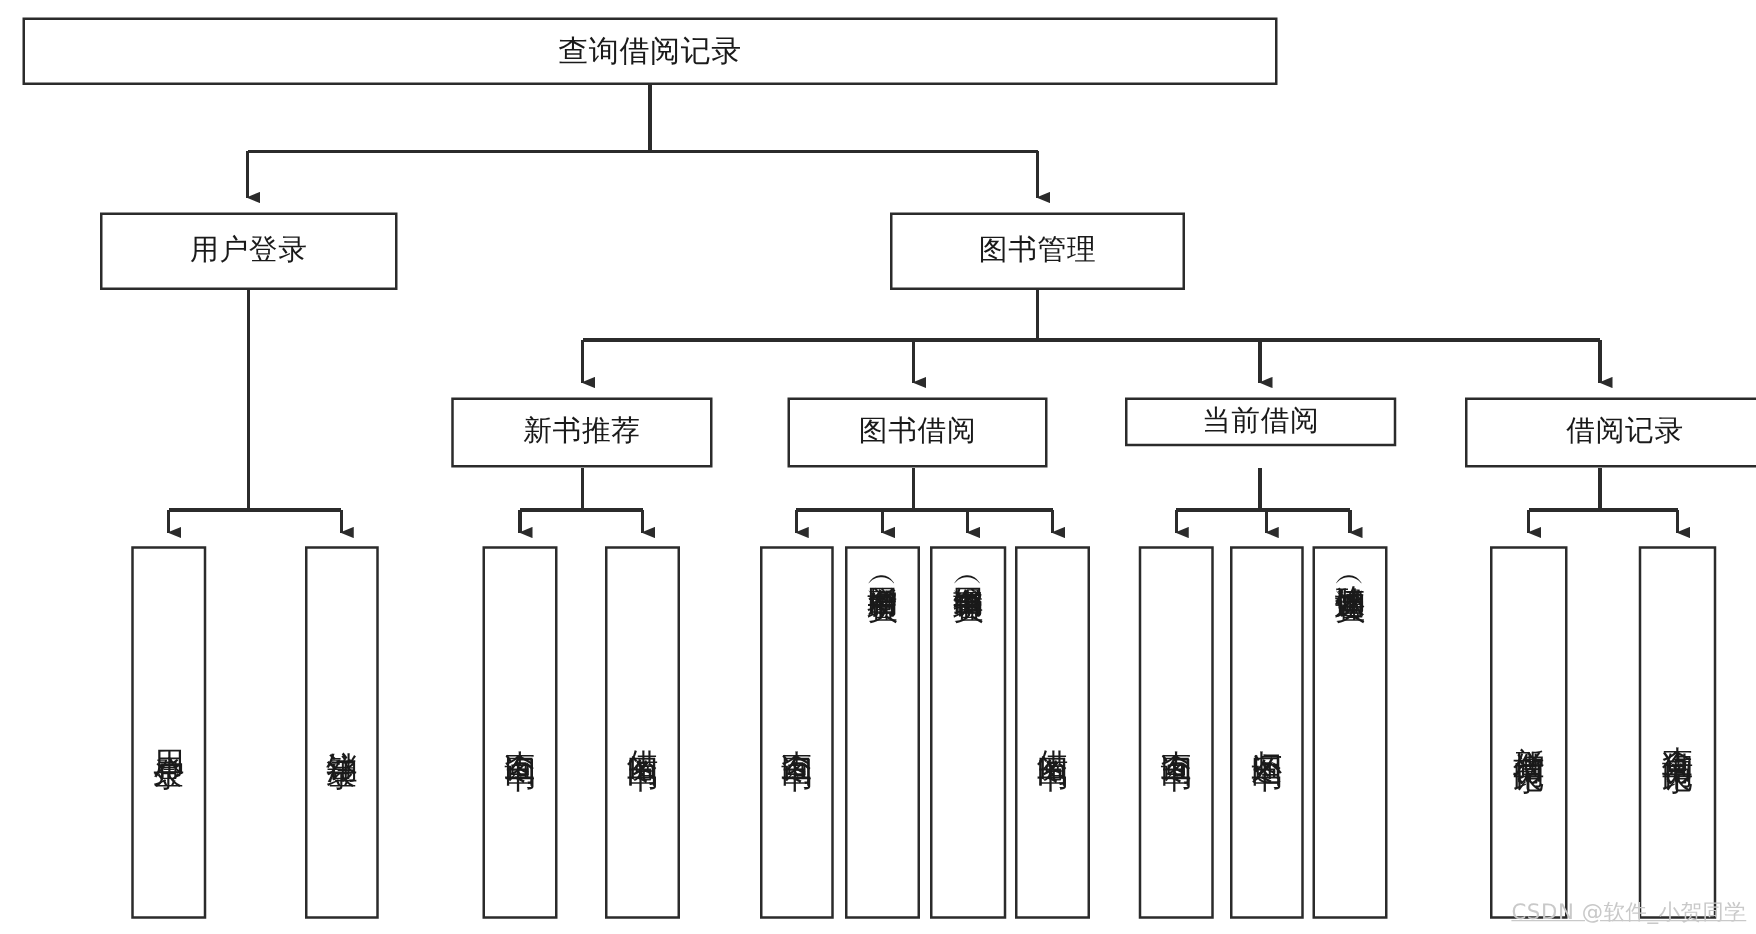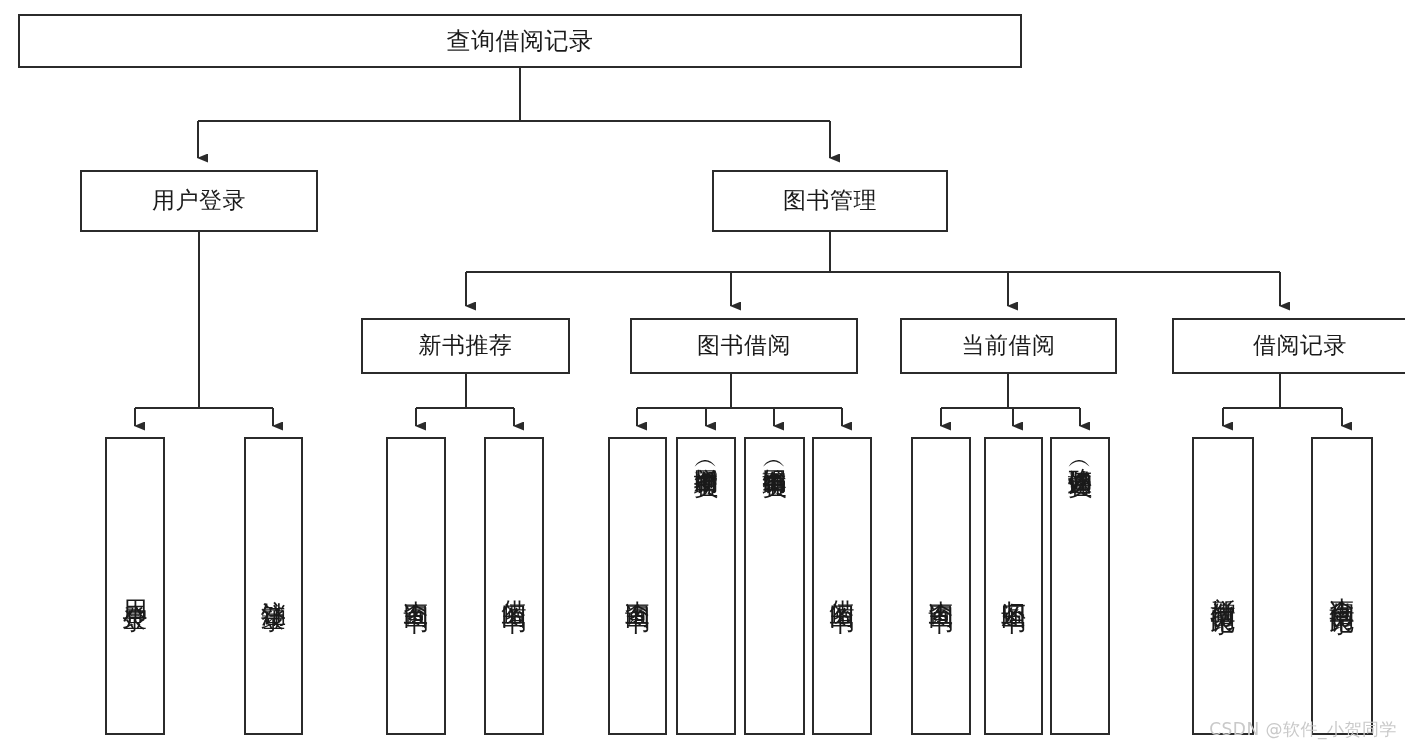--- a/index.html
+++ b/index.html
@@ -76,20 +76,21 @@
   }
   #watermark {
     position: absolute;
     right: 8px;
     bottom: 6px;
     font-size: 17px;
     color: #c9c9c9;
     letter-spacing: 0.5px;
     white-space: nowrap;
     user-select: none;
+    text-decoration: underline;
   }
 </style>
 </head>
 <body>
 
 <div id="diagram-root">
 
   <svg id="edges-layer" viewBox="0 0 1405 747" width="1405" height="747">
     <defs>
       <marker id="arrowhead" markerWidth="9" markerHeight="11" refX="4.5" refY="10" orient="auto" markerUnits="userSpaceOnUse">
@@ -149,25 +150,25 @@
   </div>
 
   <div class="node horiz" style="left:361px; top:318px; width:209px; height:56px;">
     <span class="node-label">新书推荐</span>
   </div>
 
   <div class="node horiz" style="left:712px; top:170px; width:236px; height:62px;">
     <span class="node-label">图书管理</span>
   </div>
 
-  <div class="node horiz" style="left:630px; top:318px; width:228px; height:56px;">
+  <div class="node horiz" style="left:630px; top:318px; width:208px; height:56px;">
     <span class="node-label">图书借阅</span>
   </div>
 
-  <div class="node horiz" style="left:900px; top:318px; width:217px; height:56px;">
+  <div class="node horiz" style="left:900px; top:318px; width:217px; height:39px;">
     <span class="node-label">当前借阅</span>
   </div>
 
   <div class="node horiz" style="left:1172px; top:318px; width:256px; height:56px;">
     <span class="node-label">借阅记录</span>
   </div>
 
   <div id="leaf-container">
       <div class="node vert short" style="left: 105px; top: 437px; width: 60px; height: 298px;">
         <span class="node-label">用户登录</span>

